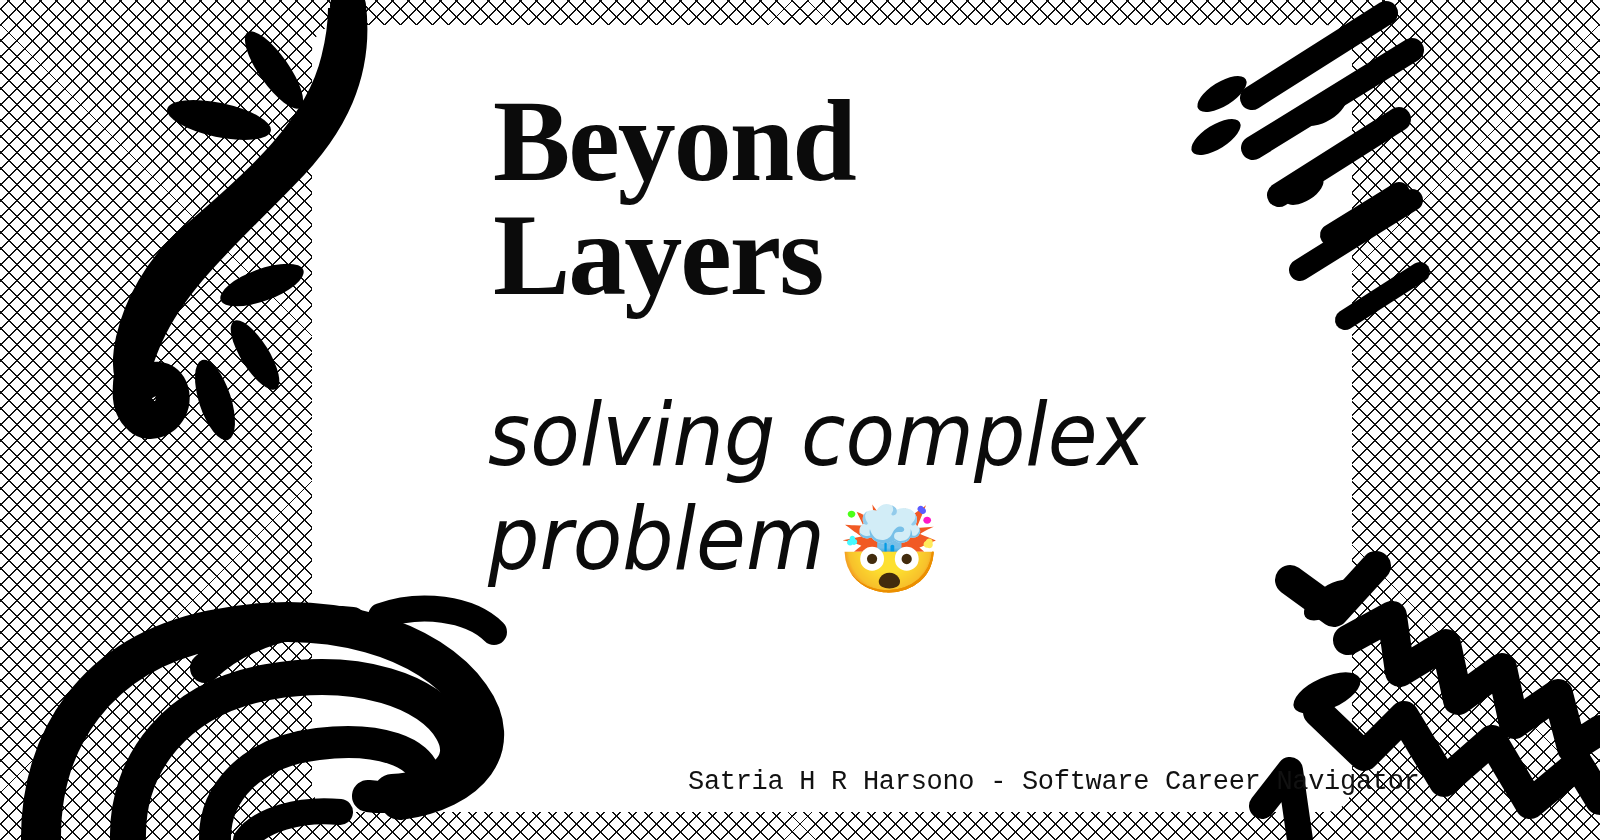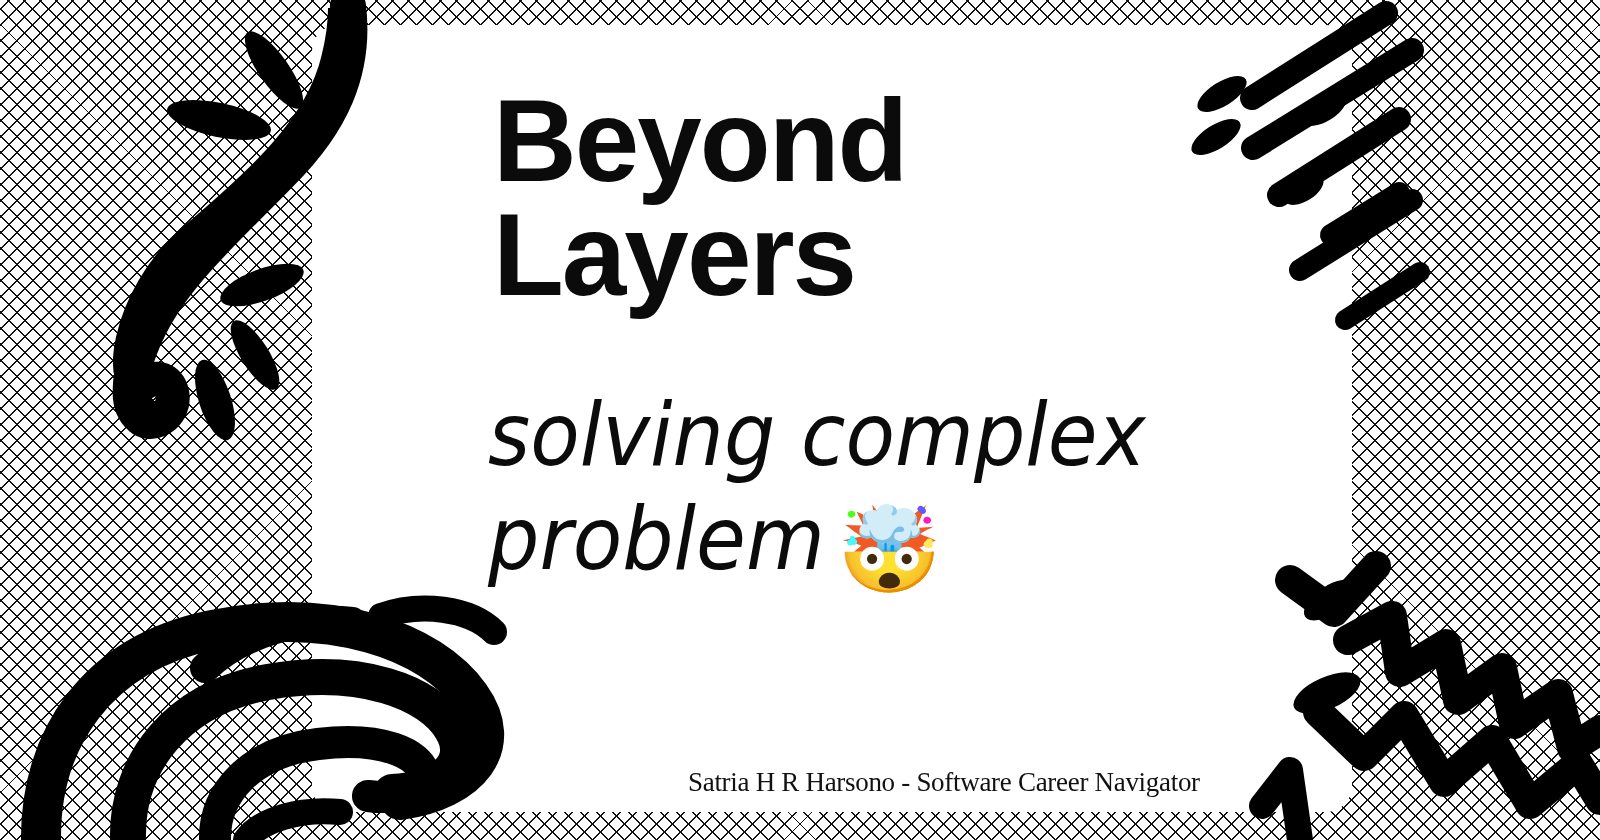--- a/index.html
+++ b/index.html
@@ -32,21 +32,21 @@
     position:absolute;inset:0;
     pointer-events:none;
   }
   
   .content{
     position:absolute;left:312px;top:25px;width:1040px;height:787px;
   }
   .title{
     position:absolute;left:181px;top:60px;
     margin:0;
-    font-family:Liberation Sans, sans-serif;
+    font-family:Liberation Serif, serif;
     font-weight:700;
     font-size:116px;
     line-height:0.98;
     letter-spacing:-2px;
     color:#0b0b0b;
     white-space:pre-line;
   }
   .subtitle{
     position:absolute;left:176px;top:358px;
     width:780px;
@@ -64,21 +64,21 @@
   .subtitle .emoji{
     font-style:normal;
     font-size:84px;
     display:inline-block;
     transform:scaleX(1.087) translateY(10px);
     margin-left:18px;
   }
   .footer{
     position:absolute;left:376px;top:742px;
     margin:0;
-    font-family:Liberation Serif, serif;
+    font-family:Liberation Mono, monospace;
     font-weight:400;
     font-size:27px;
     letter-spacing:-0.3px;
     color:#111111;
     white-space:nowrap;
   }
 </style>
 </head>
 <body>
 

